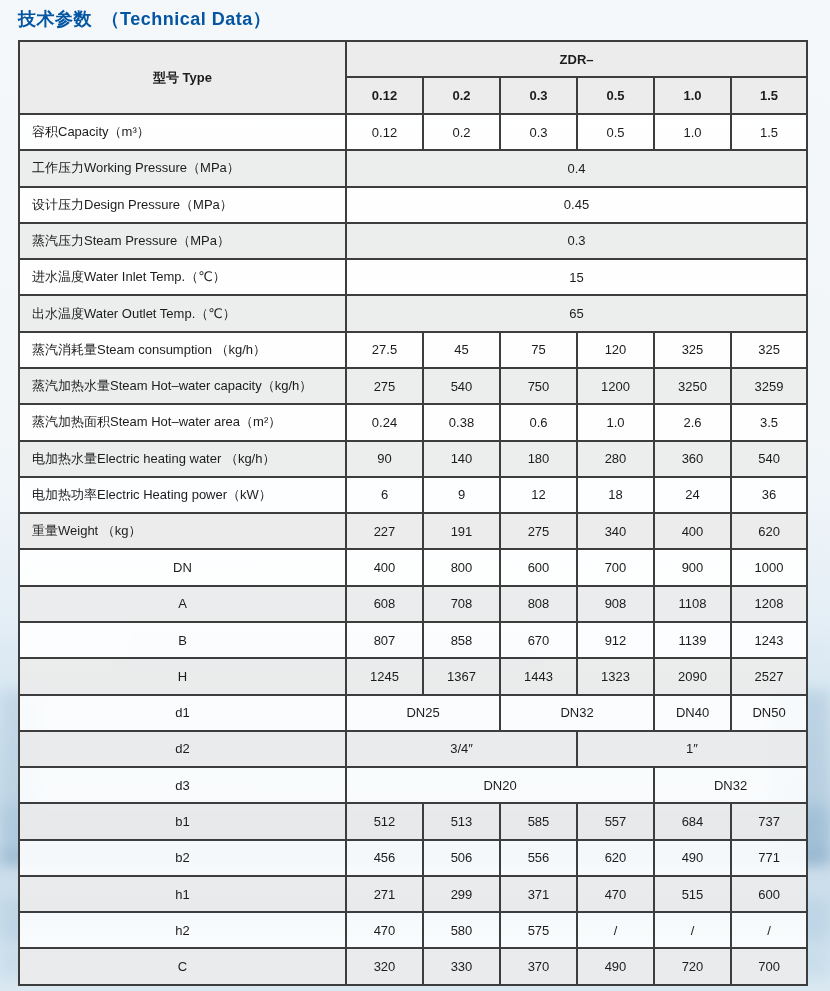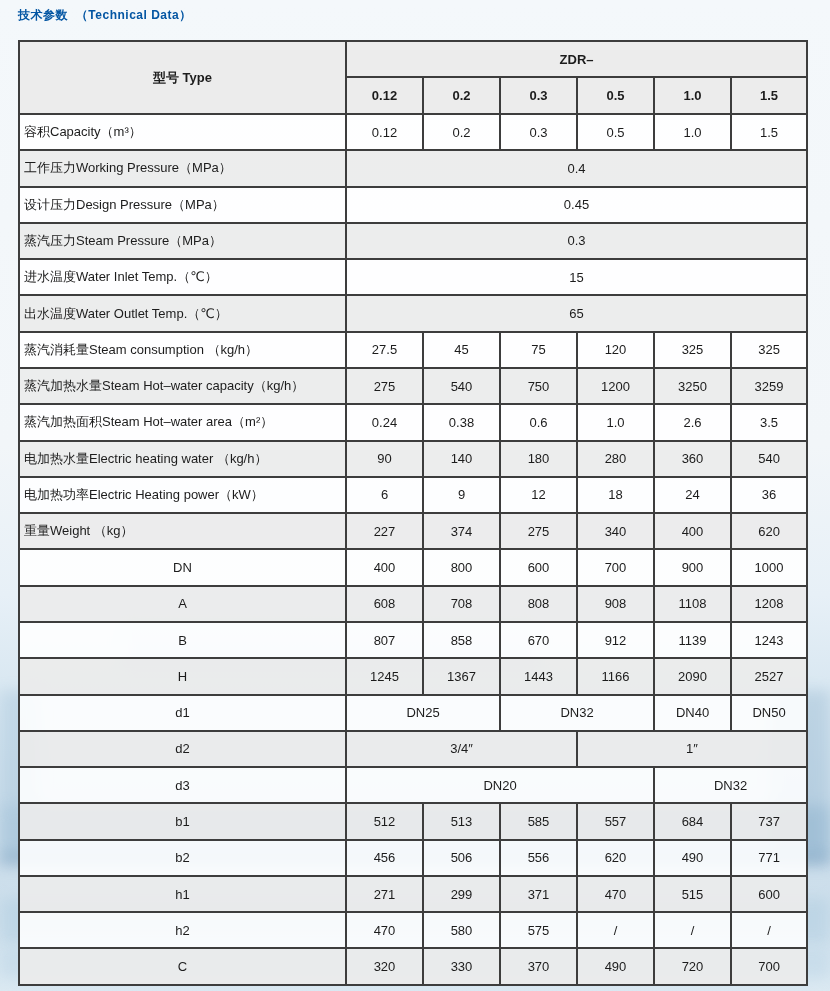--- a/index.html
+++ b/index.html
@@ -14,40 +14,40 @@
   .s1{left:0;top:806px;width:830px;height:52px;background:#86aecb;opacity:.38;}
   .s2{left:0;top:852px;width:830px;height:14px;background:#4f7ea8;opacity:.30;}
   .s3{left:0;top:898px;width:830px;height:46px;background:#a9c9de;opacity:.42;}
   .s4{left:0;top:948px;width:830px;height:30px;background:#bcd5e6;opacity:.5;}
   .s5{left:770px;top:690px;width:60px;height:170px;background:#84aac7;opacity:.30;}
   .s6{left:0;top:690px;width:40px;height:120px;background:#93b7d1;opacity:.28;}
   .s7{left:120px;top:610px;width:420px;height:60px;background:#cfe2ef;opacity:.45;}
 
   .page-title{
     position:absolute;left:18px;top:7px;z-index:2;
-    font-size:12px;font-weight:bold;color:#0456a3;letter-spacing:.5px;white-space:nowrap;
+    font-size:18px;font-weight:bold;color:#0456a3;letter-spacing:.5px;white-space:nowrap;
   }
   .page-title .en{margin-left:4px;}
 
   table.tech{
     position:absolute;left:18px;top:40px;z-index:1;
     width:788px;height:946px;table-layout:fixed;border-collapse:collapse;
     font-size:13px;color:#1c1c1c;
   }
   table.tech th,table.tech td{
     border:2px solid #3d3d3d;text-align:center;vertical-align:middle;
     padding:0;overflow:hidden;white-space:nowrap;
   }
   thead tr.h1{height:36px;}
   thead tr.h2{height:37px;}
   thead th{background:rgba(235,235,235,.95);font-weight:bold;}
   tbody tr{height:36px;}
   tbody tr.r-white td{background:rgba(255,255,255,.88);}
   tbody tr.r-gray td{background:rgba(235,235,235,.92);}
-  td.lbl.left{text-align:left;padding-left:4px;}
+  td.lbl.left{text-align:left;padding-left:12px;}
 </style>
 </head>
 <body>
 
 <div class="bg-art">
   <div class="strip s1"></div>
   <div class="strip s2"></div>
   <div class="strip s3"></div>
   <div class="strip s4"></div>
   <div class="strip s5"></div>
@@ -155,21 +155,21 @@
         <td>6</td>
         <td>9</td>
         <td>12</td>
         <td>18</td>
         <td>24</td>
         <td>36</td>
       </tr>
       <tr class="r-gray">
         <td class="lbl left">重量Weight （kg）</td>
         <td>227</td>
-        <td>374</td>
+        <td>191</td>
         <td>275</td>
         <td>340</td>
         <td>400</td>
         <td>620</td>
       </tr>
       <tr class="r-white">
         <td class="lbl">DN</td>
         <td>400</td>
         <td>800</td>
         <td>600</td>
@@ -193,21 +193,21 @@
         <td>670</td>
         <td>912</td>
         <td>1139</td>
         <td>1243</td>
       </tr>
       <tr class="r-gray">
         <td class="lbl">H</td>
         <td>1245</td>
         <td>1367</td>
         <td>1443</td>
-        <td>1166</td>
+        <td>1323</td>
         <td>2090</td>
         <td>2527</td>
       </tr>
       <tr class="r-white">
         <td class="lbl">d1</td>
         <td colspan="2">DN25</td>
         <td colspan="2">DN32</td>
         <td>DN40</td>
         <td>DN50</td>
       </tr>

